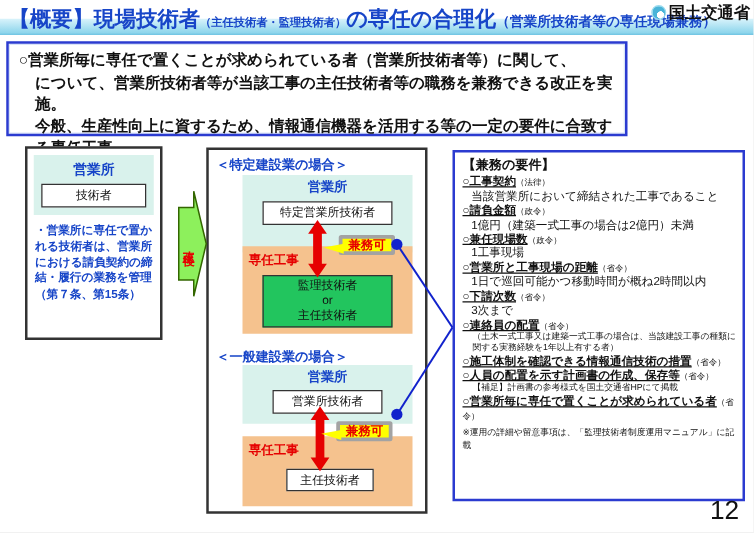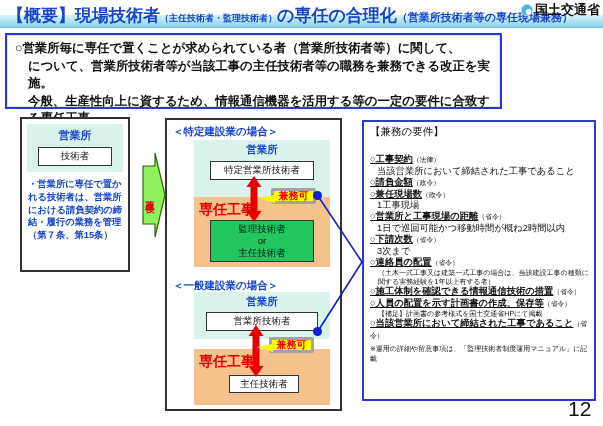--- a/index.html
+++ b/index.html
@@ -50,21 +50,21 @@
     border:2px solid #333; background:#fff; z-index:2;
   }
   #before-box .office-area {
     margin:5px 5px 0 5px; background:#d9f2ec; padding:4px 0 6px 0;
   }
   #before-box .office-label { text-align:center; font-size:11px; font-weight:bold; color:#1745c8; }
   .eng-box {
     margin:4px auto 0 auto; background:#fff; border:1.5px solid #333;
     text-align:center; font-size:9.5px; color:#111; padding:2px 0;
   }
-  #before-box .eng-box { width:74px; }
+  #before-box .eng-box { width:84px; }
   #before-box .before-desc {
     margin:6px 5px 0 6px; color:#1745c8; font-weight:bold;
     font-size:9.3px; line-height:1.38;
   }
 
   
   #reform-arrow-text {
     position:absolute; left:143px; top:165px; width:13px; height:58px; z-index:6;
     writing-mode:vertical-rl; text-orientation:upright;
     font-size:9.5px; font-weight:bold; color:#e60000;
@@ -77,25 +77,25 @@
     border:2px solid #333; background:#fff; z-index:2;
   }
   .case-title { position:absolute; left:6px; font-size:10.5px; font-weight:bold; color:#1745c8; white-space:nowrap; }
   #case1-title { top:5px; }
   #case2-title { top:159px; }
   .office-zone { position:absolute; left:27px; width:136px; background:#d9f2ec; }
   #office-zone-1 { top:20px; height:62px; }
   #office-zone-2 { top:172px; height:47px; }
   .office-zone .office-label { text-align:center; font-size:10.5px; font-weight:bold; color:#1745c8; margin-top:3px; }
   #office-eng-1 { width:104px; }
-  #office-eng-2 { width:112px; margin-top:3px; }
+  #office-eng-2 { width:88px; margin-top:3px; }
   .site-zone { position:absolute; left:27px; width:136px; background:#f5c28e; }
   #site-zone-1 { top:77px; height:70px; }
   #site-zone-2 { top:229px; height:56px; }
-  .site-label { position:absolute; left:5px; top:4px; font-size:14px; font-weight:bold; color:#e60000; }
+  .site-label { position:absolute; left:5px; top:4px; font-size:10px; font-weight:bold; color:#e60000; }
   #site-eng-1 {
     position:absolute; left:16px; top:23px; width:104px; height:42px;
     background:#22c55e; border:1.5px solid #333; font-size:9.5px; color:#111;
     display:flex; flex-direction:column; align-items:center; justify-content:center; line-height:1.25;
   }
   #site-eng-2 {
     position:absolute; left:35px; top:26px; width:70px; height:18px;
     background:#fff; border:1.5px solid #333; font-size:9.5px; color:#111;
     display:flex; align-items:center; justify-content:center;
   }
@@ -122,21 +122,21 @@
   #blue-dot-2 { left:313px; top:327px; }
 
   
   #overlay { position:absolute; left:0; top:0; z-index:5; pointer-events:none; }
 
   
   #req-box {
     position:absolute; left:362px; top:120px; width:234px; height:281px;
     border:2px solid #2b3bd0; background:#fff; padding:3px 5px 0 6px; z-index:4;
   }
-  #req-box .req-title { font-size:10.5px; font-weight:normal; color:#111; margin-bottom:15px; }
+  #req-box .req-title { font-size:10.5px; font-weight:bold; color:#111; margin-bottom:1px; }
   .req-head { font-size:9.3px; line-height:1.25; color:#111; }
   .req-head .rh { font-weight:bold; text-decoration:underline; text-underline-offset:1px; }
   .req-head .rt { font-size:6.8px; }
   .req-body { font-size:9.3px; line-height:1.22; color:#111; padding-left:7px; }
   .req-note { font-size:7px; line-height:1.25; color:#111; padding-left:8px; }
   .req-footer { font-size:7px; color:#111; margin-top:2px; }
 
   
   #footnote {
     position:absolute; left:22px; top:362px; width:140px;
@@ -199,20 +199,21 @@
 
   <div id="req-box">
     <div class="req-title">【兼務の要件】</div>
 
     <div class="req-item">
       <div class="req-head"><span class="rh">○工事契約</span><span class="rt">（法律）</span></div>
       <div class="req-body">当該営業所において締結された工事であること</div>
     </div>
     <div class="req-item">
       <div class="req-head"><span class="rh">○請負金額</span><span class="rt">（政令）</span></div>
+      <div class="req-body">1億円（建築一式工事の場合は2億円）未満</div>
     </div>
     <div class="req-item">
       <div class="req-head"><span class="rh">○兼任現場数</span><span class="rt">（政令）</span></div>
       <div class="req-body">1工事現場</div>
     </div>
     <div class="req-item">
       <div class="req-head"><span class="rh">○営業所と工事現場の距離</span><span class="rt">（省令）</span></div>
       <div class="req-body">1日で巡回可能かつ移動時間が概ね2時間以内</div>
     </div>
     <div class="req-item">
@@ -224,21 +225,21 @@
       <div class="req-note">（土木一式工事又は建築一式工事の場合は、当該建設工事の種類に関する実務経験を1年以上有する者）</div>
     </div>
     <div class="req-item">
       <div class="req-head"><span class="rh">○施工体制を確認できる情報通信技術の措置</span><span class="rt">（省令）</span></div>
     </div>
     <div class="req-item">
       <div class="req-head"><span class="rh">○人員の配置を示す計画書の作成、保存等</span><span class="rt">（省令）</span></div>
       <div class="req-note">【補足】計画書の参考様式を国土交通省HPにて掲載</div>
     </div>
     <div class="req-item">
-      <div class="req-head"><span class="rh">○当該営業所において締結された工事であること</span><span class="rt">（省令）</span></div>
+      <div class="req-head"><span class="rh">○営業所毎に専任で置くことが求められている者</span><span class="rt">（省令）</span></div>
     </div>
     <div class="req-footer">※運用の詳細や留意事項は、「監理技術者制度運用マニュアル」に記載</div>
   </div>
 
   <svg id="overlay" width="603" height="426" viewBox="0 0 603 426">
 
     <polygon points="143,166 155,166 155,153 165,195 155,237 155,224 143,224" fill="#8df05c" stroke="#336600" stroke-width="1.2"></polygon>
 
     <g>
       <line x1="254" y1="185" x2="254" y2="213" stroke="#e60000" stroke-width="7"></line>

